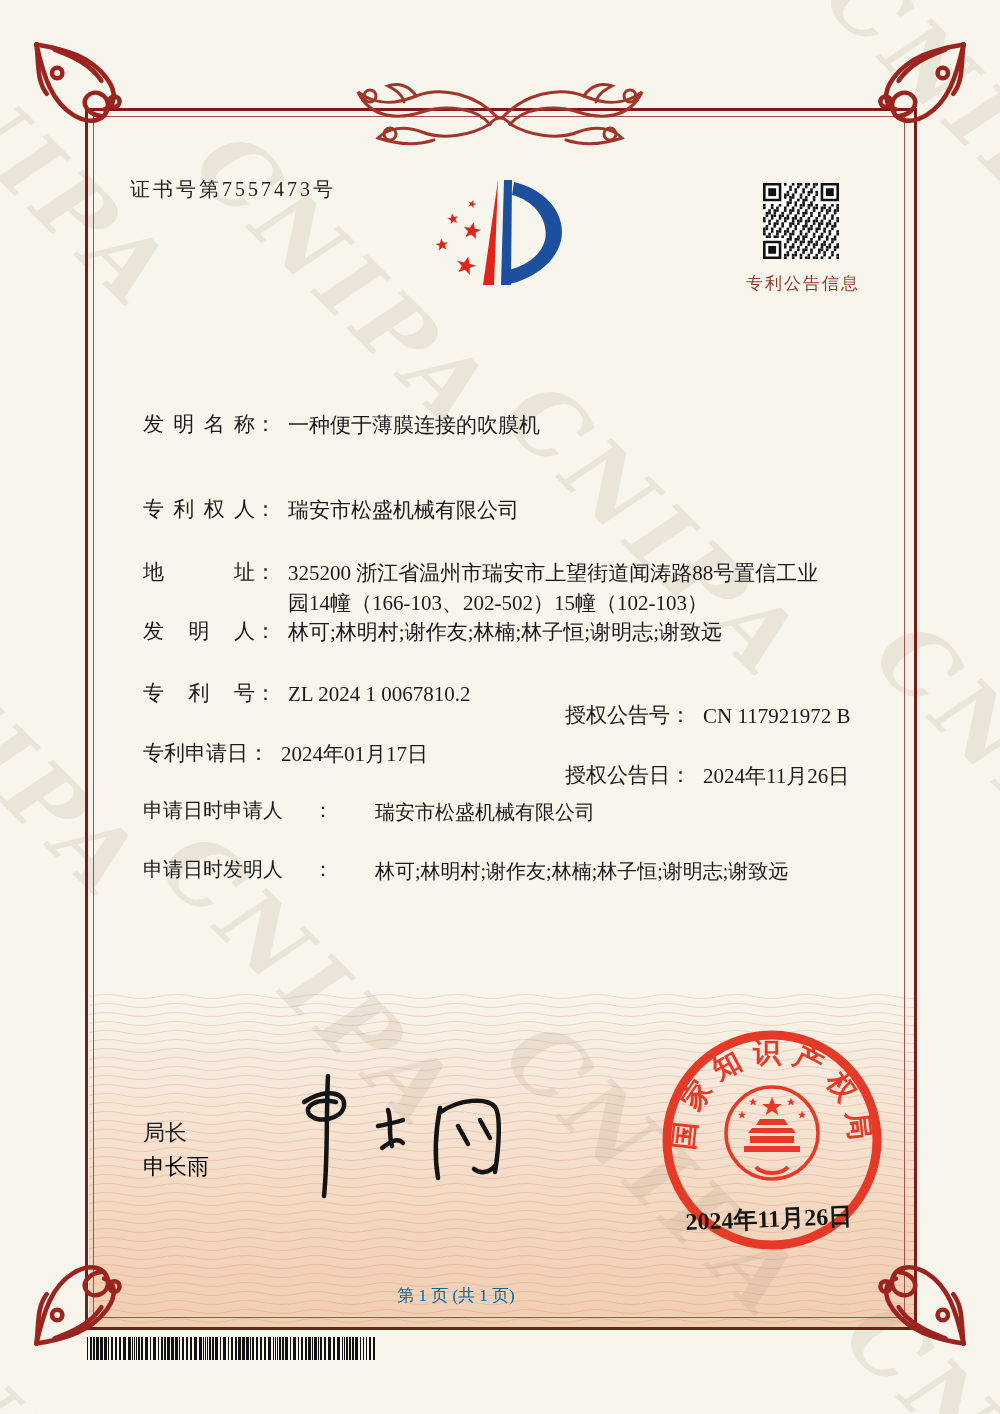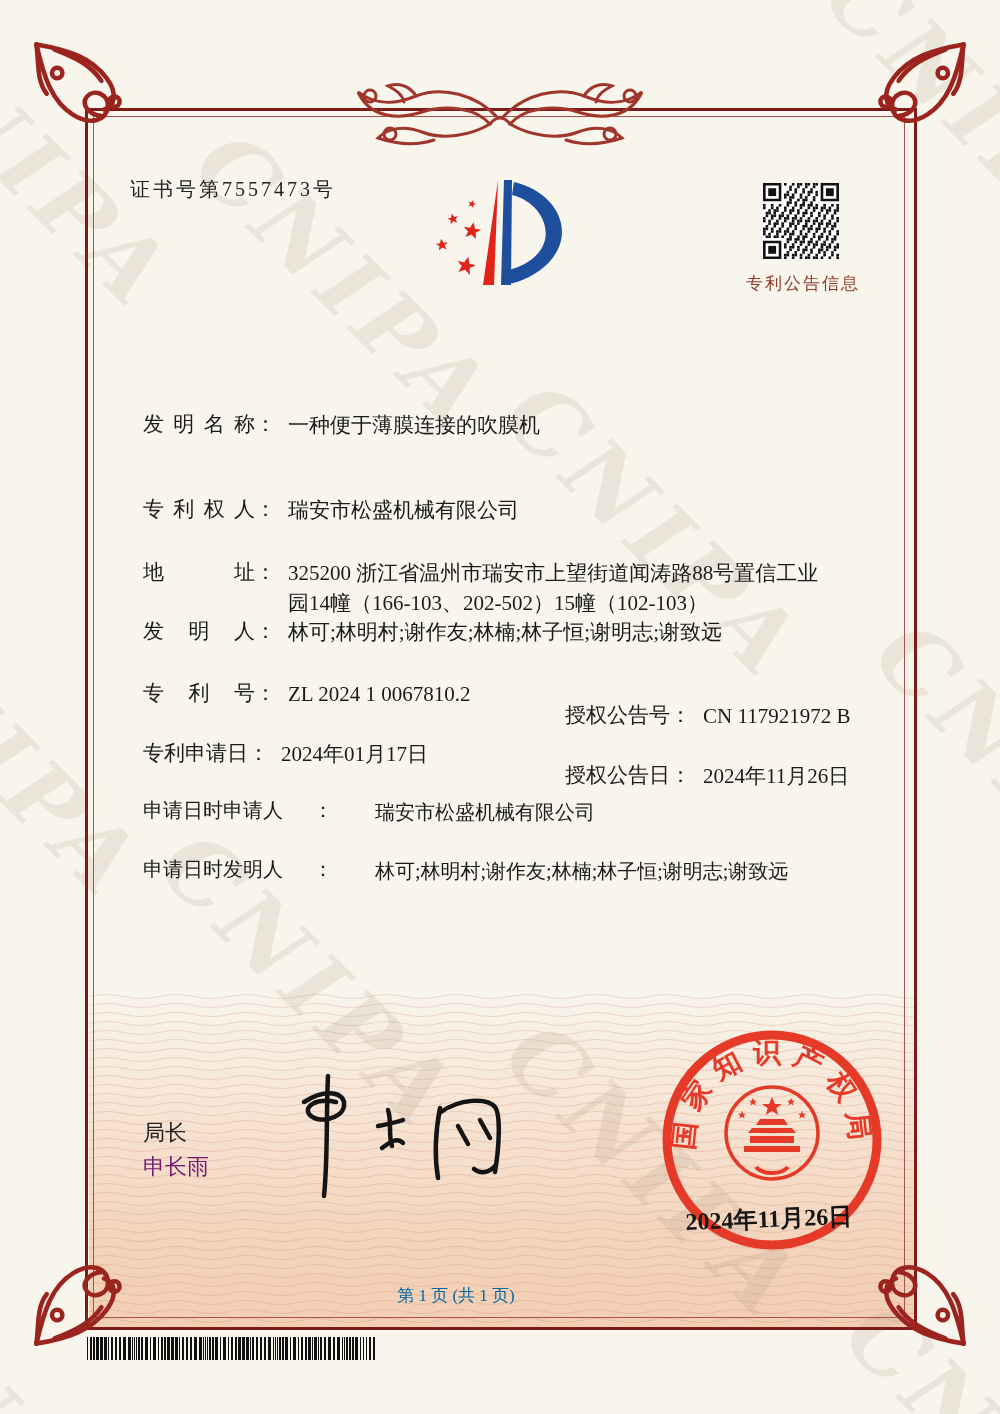--- a/index.html
+++ b/index.html
@@ -35,21 +35,21 @@
   .val{line-height:30px;}
   .val-address{width:548px;}
   .rgroup{position:absolute;left:422px;top:0;display:flex;white-space:nowrap;margin-top:22px;}
   .row-wide{font-size:20px;gap:30px;}
   .row-wide .lblw{flex:0 0 auto;}
   .legal{position:absolute;left:112px;top:957px;width:780px;font-size:18px;line-height:33px;color:#151515;}
   .legal .l1{text-indent:38px;}
   .sig-title{position:absolute;left:143px;top:1118px;font-family:"Liberation Sans","DejaVu Sans",sans-serif;
     font-size:22px;color:#222;}
   .sig-name{position:absolute;left:143px;top:1152px;font-family:Liberation Mono, monospace;
-    font-size:22px;color:#701a75;}
+    font-size:22px;color:#000000;}
   .signature{position:absolute;left:288px;top:1062px;z-index:4;}
   .seal{position:absolute;left:655px;top:1023px;z-index:5;}
   .footer{position:absolute;left:0;top:1284px;width:100%;text-align:center;font-size:17px;color:#0369a1;}
   .barcode{position:absolute;left:85px;top:1337px;z-index:4;}
 </style>
 </head>
 <body>
 
 <div id="page">
 

